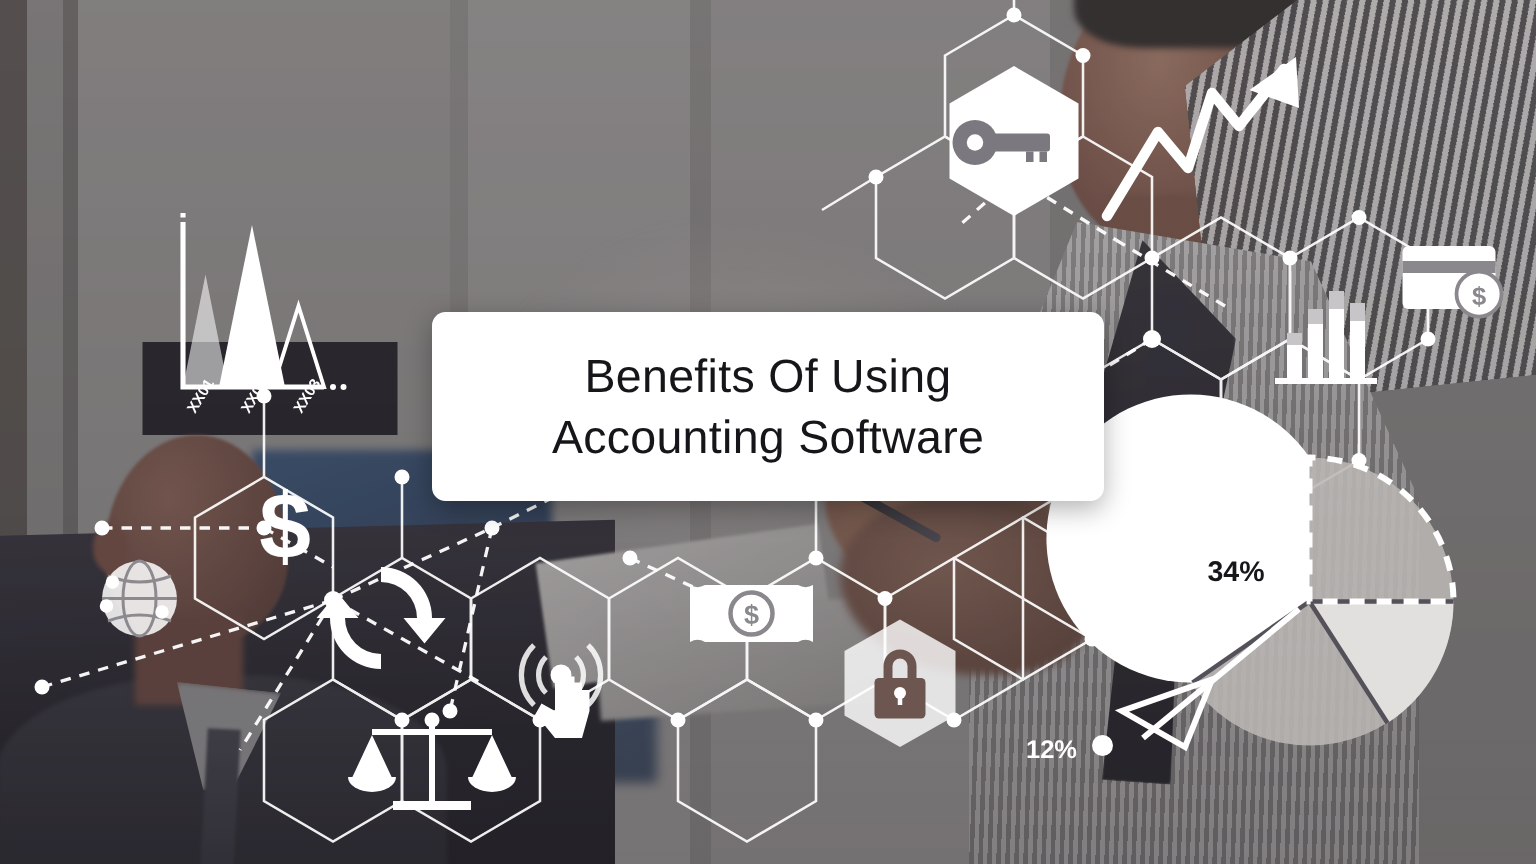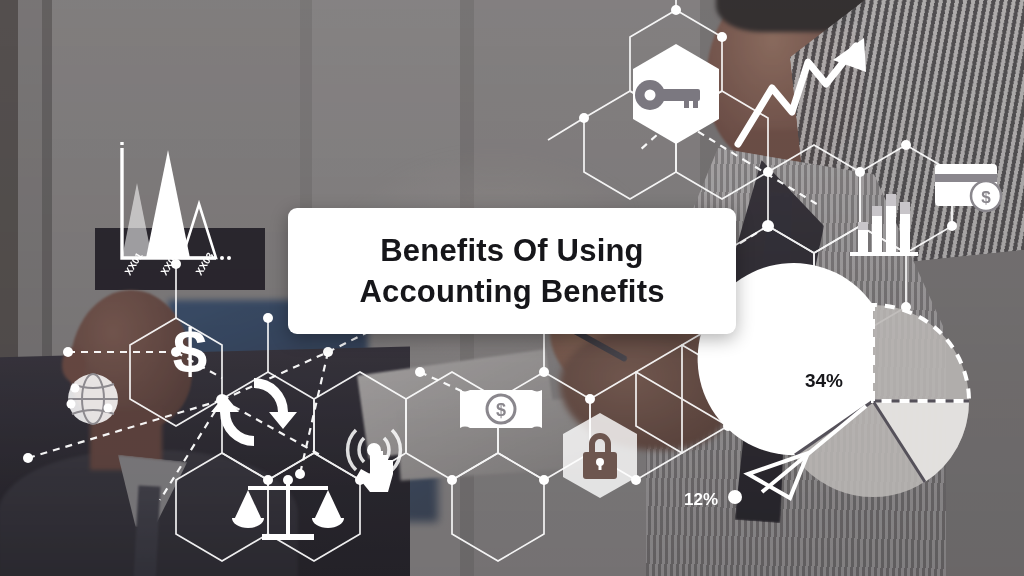--- a/index.html
+++ b/index.html
@@ -105,21 +105,21 @@
   .grade2{position:absolute;inset:0;background:rgba(128,124,126,.22);}
 
   
   .gfx{position:absolute;inset:0;}
 
   
   .titlecard{position:absolute;left:288px;top:208px;width:448px;height:126px;
     background:#fff;border-radius:9px;
     box-shadow:0 5px 18px rgba(0,0,0,.30);
     display:flex;flex-direction:column;align-items:center;justify-content:center;}
-  .titlecard .l1,.titlecard .l2{color:#16161a;font-weight:bold;font-size:31px;line-height:1.33;
+  .titlecard .l1,.titlecard .l2{color:#16161a;font-weight:normal;font-size:31px;line-height:1.33;
     letter-spacing:.2px;white-space:nowrap;}
 </style>
 </head>
 <body>
 
 <div class="stage">
 
   <div class="bg">
     <div class="wall"></div>
     <div class="bluepanel"></div>
@@ -376,16 +376,16 @@
       <rect x="886" y="206" width="10" height="46" fill="#ffffff"></rect>
       <rect x="886" y="194" width="10" height="12" fill="#c8c5c9"></rect>
       <rect x="900" y="214" width="10" height="38" fill="#ffffff"></rect>
       <rect x="900" y="202" width="10" height="12" fill="#c8c5c9"></rect>
       <rect x="850" y="252" width="68" height="4" fill="#ffffff"></rect>
     </g>
   </svg>
 
   <div class="titlecard">
     <div class="l1">Benefits Of Using</div>
-    <div class="l2">Accounting Benefits</div>
+    <div class="l2">Accounting Software</div>
   </div>
 
 </div>
 
 </body></html>

